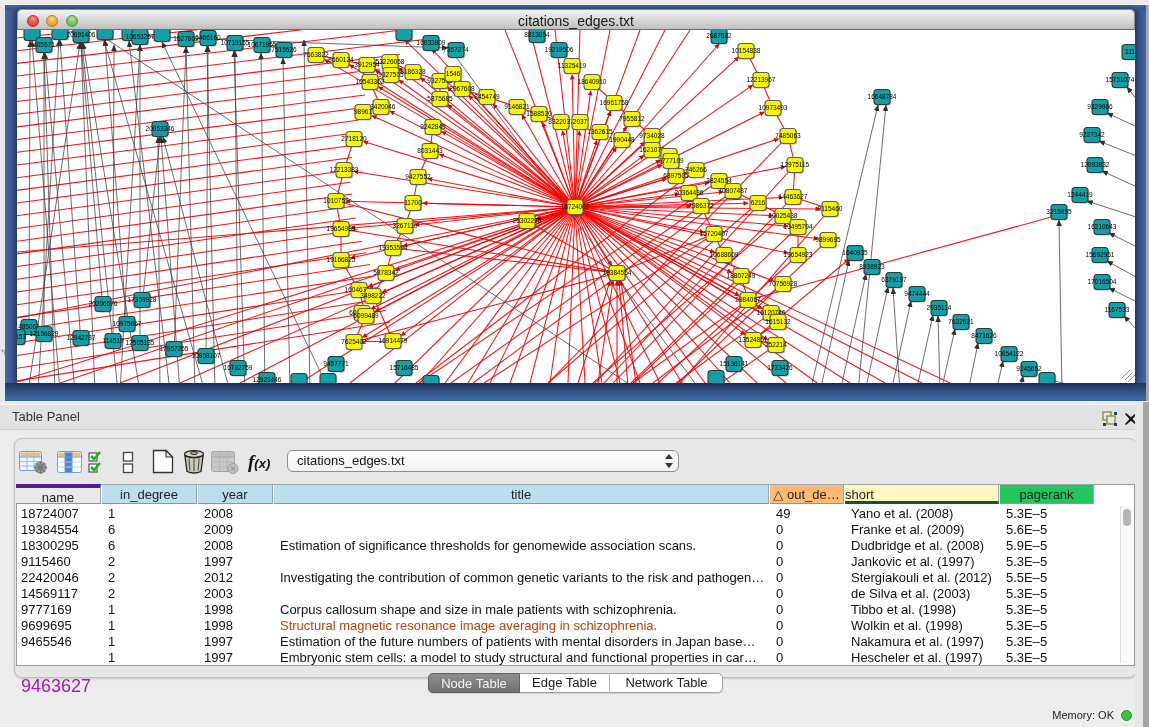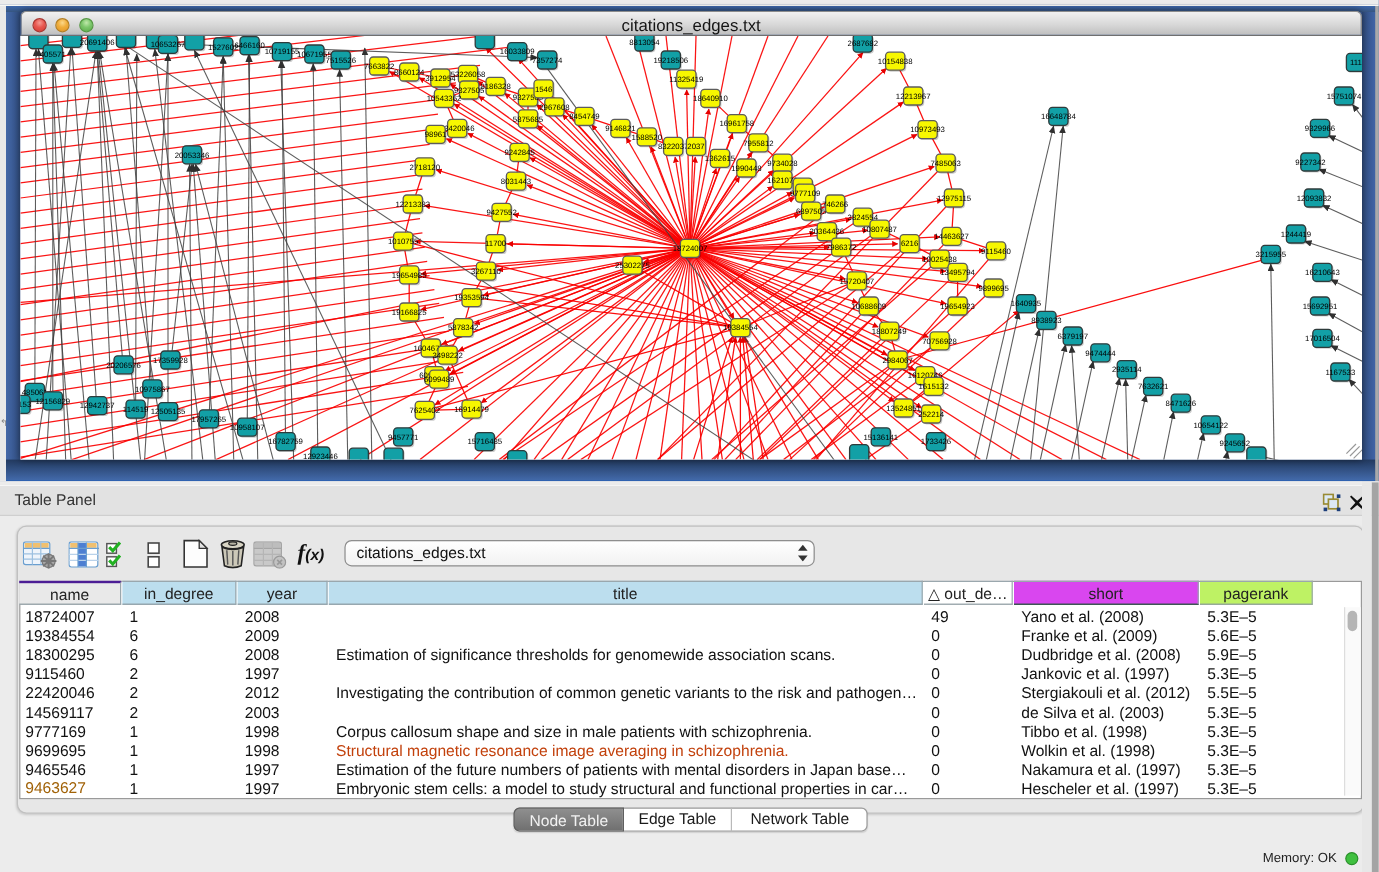--- a/index.html
+++ b/index.html
@@ -821,27 +821,27 @@
   <div style="position:absolute;left:248px;top:451px;font-family:'Liberation Serif',serif;font-size:19px;font-style:italic;color:#111;font-weight:bold;">f<span style="font-size:13px;">(x)</span></div>
 
   <div style="position:absolute;left:287px;top:450px;width:392px;height:22px;background:linear-gradient(180deg,#ffffff 0,#f2f2f2 100%);border:1px solid #8e8e8e;border-radius:6px;"></div>
   <div style="position:absolute;left:297px;top:453px;font-size:13px;color:#111;">citations_edges.txt</div>
   <svg style="position:absolute;left:664px;top:454px;" width="10" height="14" viewBox="0 0 10 14">
     <path d="M5,0 L9,5 L1,5 Z" fill="#333"></path>
     <path d="M5,14 L9,9 L1,9 Z" fill="#333"></path>
   </svg>
 
   <div style="position:absolute;left:16px;top:484px;width:1119px;height:182px;background:#fff;border:1px solid #9a9a9a;"></div>
-  <div style="position:absolute;left:16px;top:484px;width:85px;height:20px;background:#e9e9e9;border-right:1px solid #9aa7ad;border-top:2px solid #4c1d95;border-bottom:1px solid #8a989e;font-size:13px;color:#222;text-align:center;line-height:20px;">name</div>
+  <div style="position:absolute;left:16px;top:484px;width:85px;height:20px;background:#e9e9e9;border-right:1px solid #9aa7ad;border-top:4px solid #4c1d95;border-bottom:1px solid #8a989e;font-size:13px;color:#222;text-align:center;line-height:20px;">name</div>
     <div style="position:absolute;left:102px;top:484px;width:95px;height:20px;background:#bcdeee;border-right:1px solid #9aa7ad;border-top:1px solid #9aa7ad;border-bottom:1px solid #8a989e;font-size:13px;color:#222;text-align:center;line-height:20px;">in_degree</div>
     <div style="position:absolute;left:198px;top:484px;width:75px;height:20px;background:#bcdeee;border-right:1px solid #9aa7ad;border-top:1px solid #9aa7ad;border-bottom:1px solid #8a989e;font-size:13px;color:#222;text-align:center;line-height:20px;">year</div>
     <div style="position:absolute;left:274px;top:484px;width:495px;height:20px;background:#bcdeee;border-right:1px solid #9aa7ad;border-top:1px solid #9aa7ad;border-bottom:1px solid #8a989e;font-size:13px;color:#222;text-align:center;line-height:20px;">title</div>
-    <div style="position:absolute;left:770px;top:484px;width:74px;height:20px;background:#ffffff;border-right:1px solid #9aa7ad;border-top:1px solid #9aa7ad;border-bottom:1px solid #8a989e;font-size:13px;color:#222;text-align:center;line-height:20px;">△ out_de…</div>
-    <div style="position:absolute;left:845px;top:484px;width:154px;height:20px;background:#d946ef;border-right:1px solid #9aa7ad;border-top:1px solid #9aa7ad;border-bottom:1px solid #14532d;font-size:13px;color:#222;text-align:center;line-height:20px;">short</div>
-    <div style="position:absolute;left:1000px;top:484px;width:94px;height:20px;background:#bef264;border-right:1px solid #9aa7ad;border-top:1px solid #9aa7ad;border-bottom:1px solid #8a989e;font-size:13px;color:#222;text-align:center;line-height:20px;">pagerank</div>
+    <div style="position:absolute;left:770px;top:484px;width:74px;height:20px;background:#fdba74;border-right:1px solid #9aa7ad;border-top:1px solid #9aa7ad;border-bottom:1px solid #8a989e;font-size:13px;color:#222;text-align:center;line-height:20px;">△ out_de…</div>
+    <div style="position:absolute;left:845px;top:484px;width:154px;height:20px;background:#fef9c3;border-right:1px solid #9aa7ad;border-top:1px solid #9aa7ad;border-bottom:3px solid #14532d;font-size:13px;color:#222;text-align:left;line-height:20px;">short</div>
+    <div style="position:absolute;left:1000px;top:484px;width:94px;height:20px;background:#22c55e;border-right:1px solid #9aa7ad;border-top:1px solid #9aa7ad;border-bottom:1px solid #8a989e;font-size:13px;color:#222;text-align:center;line-height:20px;">pagerank</div>
     <div style="position:absolute;left:21px;top:506px;height:16px;font-size:13px;line-height:16px;color:#111;white-space:nowrap;">18724007</div>
     <div style="position:absolute;left:108px;top:506px;height:16px;font-size:13px;line-height:16px;color:#111;white-space:nowrap;">1</div>
     <div style="position:absolute;left:204px;top:506px;height:16px;font-size:13px;line-height:16px;color:#111;white-space:nowrap;">2008</div>
     <div style="position:absolute;left:776px;top:506px;height:16px;font-size:13px;line-height:16px;color:#111;white-space:nowrap;">49</div>
     <div style="position:absolute;left:851px;top:506px;height:16px;font-size:13px;line-height:16px;color:#111;white-space:nowrap;">Yano et al. (2008)</div>
     <div style="position:absolute;left:1006px;top:506px;height:16px;font-size:13px;line-height:16px;color:#111;white-space:nowrap;">5.3E–5</div>
     <div style="position:absolute;left:21px;top:522px;height:16px;font-size:13px;line-height:16px;color:#111;white-space:nowrap;">19384554</div>
     <div style="position:absolute;left:108px;top:522px;height:16px;font-size:13px;line-height:16px;color:#111;white-space:nowrap;">6</div>
     <div style="position:absolute;left:204px;top:522px;height:16px;font-size:13px;line-height:16px;color:#111;white-space:nowrap;">2009</div>
     <div style="position:absolute;left:776px;top:522px;height:16px;font-size:13px;line-height:16px;color:#111;white-space:nowrap;">0</div>
@@ -887,21 +887,21 @@
     <div style="position:absolute;left:776px;top:618px;height:16px;font-size:13px;line-height:16px;color:#111;white-space:nowrap;">0</div>
     <div style="position:absolute;left:851px;top:618px;height:16px;font-size:13px;line-height:16px;color:#111;white-space:nowrap;">Wolkin et al. (1998)</div>
     <div style="position:absolute;left:1006px;top:618px;height:16px;font-size:13px;line-height:16px;color:#111;white-space:nowrap;">5.3E–5</div>
     <div style="position:absolute;left:21px;top:634px;height:16px;font-size:13px;line-height:16px;color:#111;white-space:nowrap;">9465546</div>
     <div style="position:absolute;left:108px;top:634px;height:16px;font-size:13px;line-height:16px;color:#111;white-space:nowrap;">1</div>
     <div style="position:absolute;left:204px;top:634px;height:16px;font-size:13px;line-height:16px;color:#111;white-space:nowrap;">1997</div>
     <div style="position:absolute;left:280px;top:634px;height:16px;font-size:13px;line-height:16px;color:#111;white-space:nowrap;">Estimation of the future numbers of patients with mental disorders in Japan base…</div>
     <div style="position:absolute;left:776px;top:634px;height:16px;font-size:13px;line-height:16px;color:#111;white-space:nowrap;">0</div>
     <div style="position:absolute;left:851px;top:634px;height:16px;font-size:13px;line-height:16px;color:#111;white-space:nowrap;">Nakamura et al. (1997)</div>
     <div style="position:absolute;left:1006px;top:634px;height:16px;font-size:13px;line-height:16px;color:#111;white-space:nowrap;">5.3E–5</div>
-    <div style="position:absolute;left:21px;top:649px;height:16px;font-size:13px;line-height:16px;color:#a16207;white-space:nowrap;">9463627</div>
+    <div style="position:absolute;left:21px;top:678px;height:16px;font-size:18px;line-height:16px;color:#a21caf;white-space:nowrap;">9463627</div>
     <div style="position:absolute;left:108px;top:650px;height:16px;font-size:13px;line-height:16px;color:#111;white-space:nowrap;">1</div>
     <div style="position:absolute;left:204px;top:650px;height:16px;font-size:13px;line-height:16px;color:#111;white-space:nowrap;">1997</div>
     <div style="position:absolute;left:280px;top:650px;height:16px;font-size:13px;line-height:16px;color:#111;white-space:nowrap;text-align:center;">Embryonic stem cells: a model to study structural and functional properties in car…</div>
     <div style="position:absolute;left:776px;top:650px;height:16px;font-size:13px;line-height:16px;color:#111;white-space:nowrap;">0</div>
     <div style="position:absolute;left:851px;top:650px;height:16px;font-size:13px;line-height:16px;color:#111;white-space:nowrap;">Hescheler et al. (1997)</div>
     <div style="position:absolute;left:1006px;top:650px;height:16px;font-size:13px;line-height:16px;color:#111;white-space:nowrap;">5.3E–5</div>
 
   <div style="position:absolute;left:1120px;top:506px;width:14px;height:157px;background:#fafafa;border-left:1px solid #ddd;"></div>
   <div style="position:absolute;left:1123px;top:509px;width:8px;height:17px;background:#b5b5b5;border-radius:4px;"></div>
 

